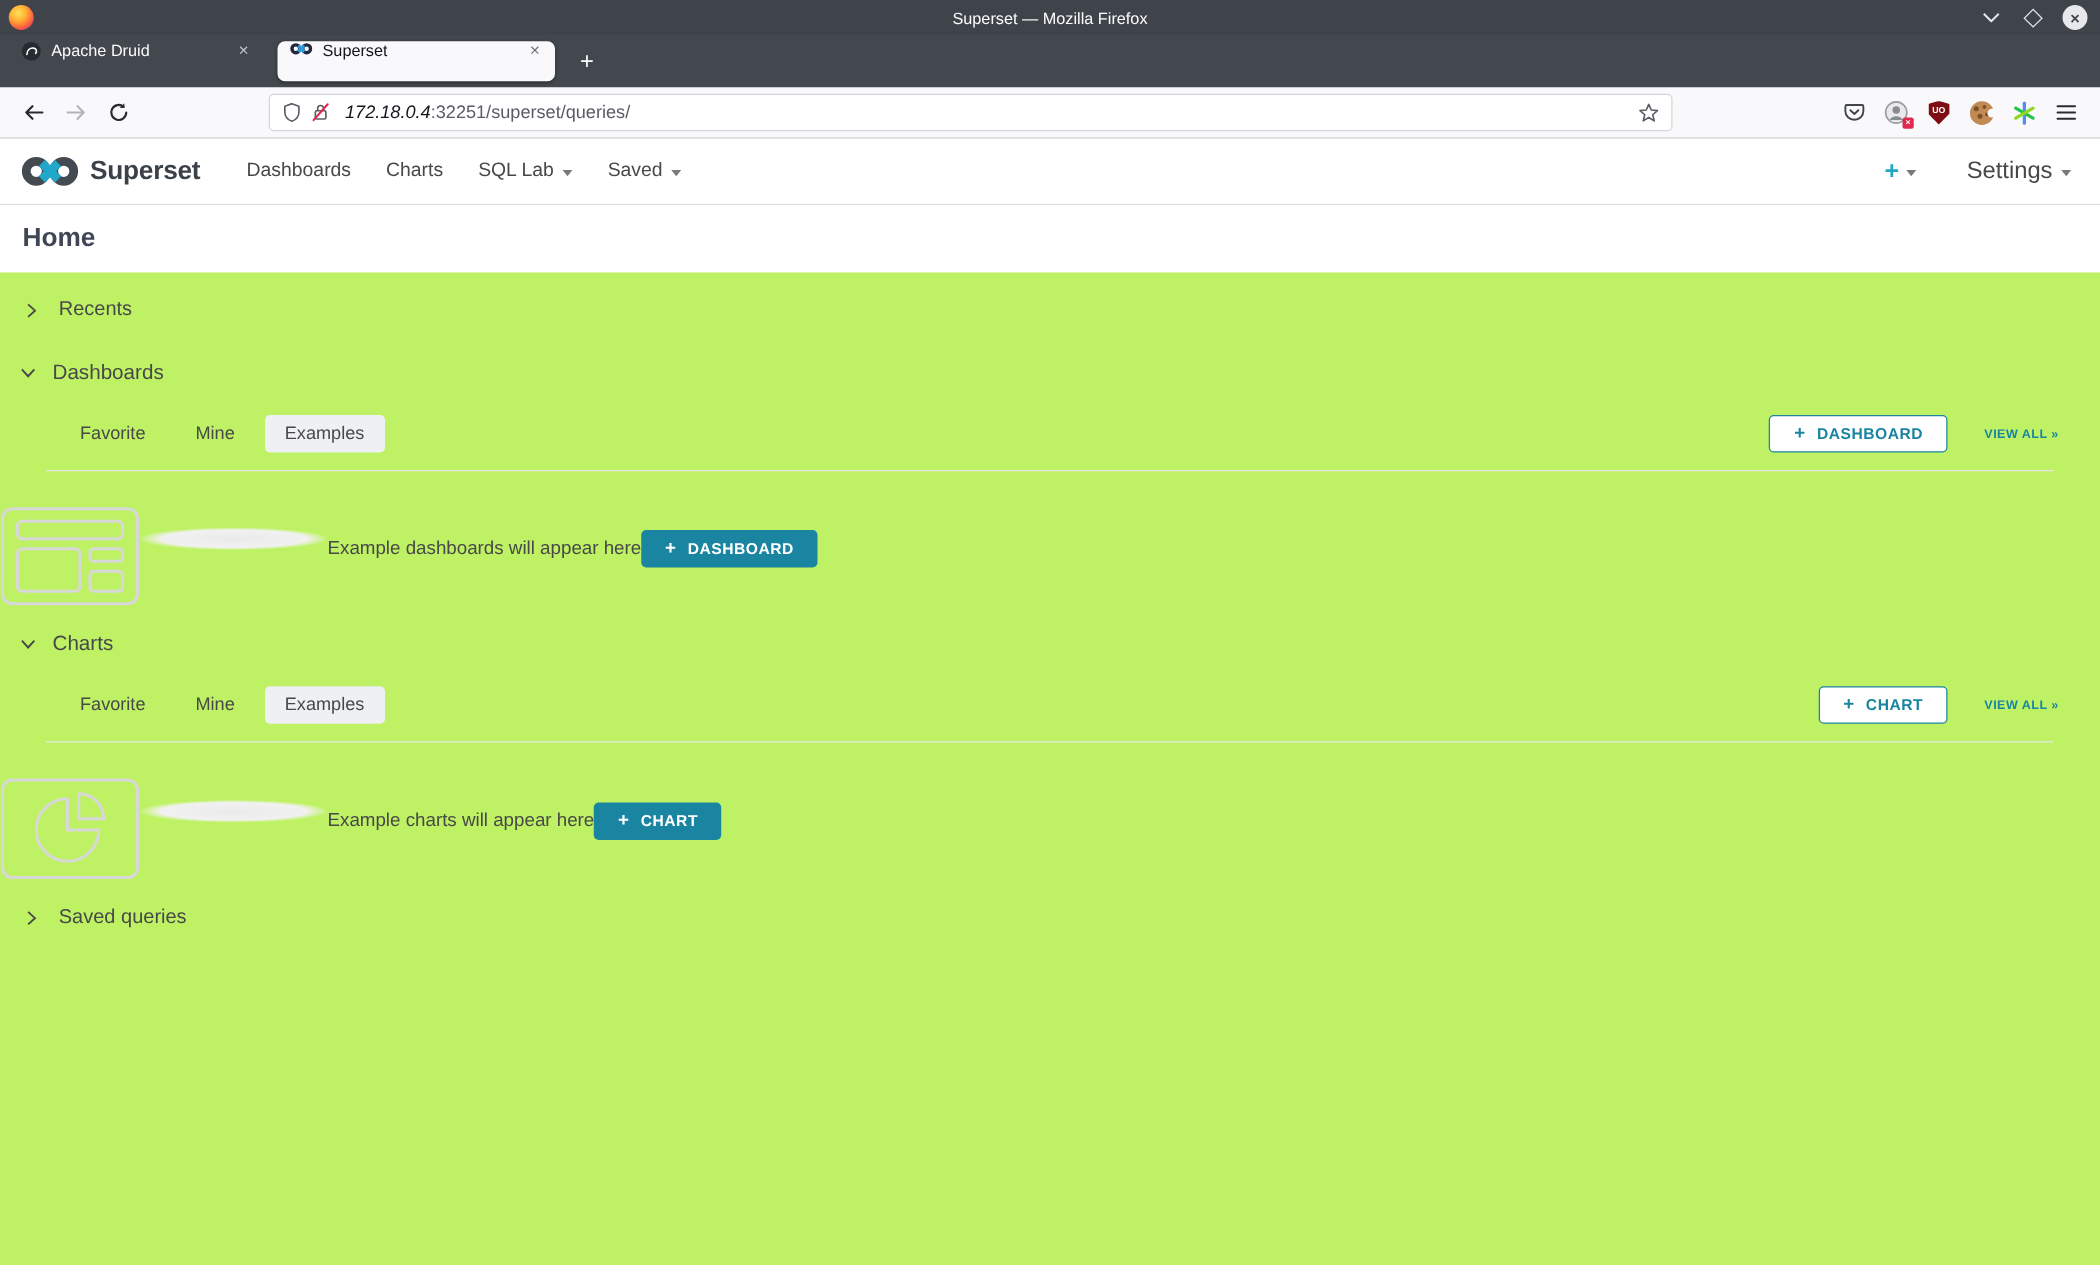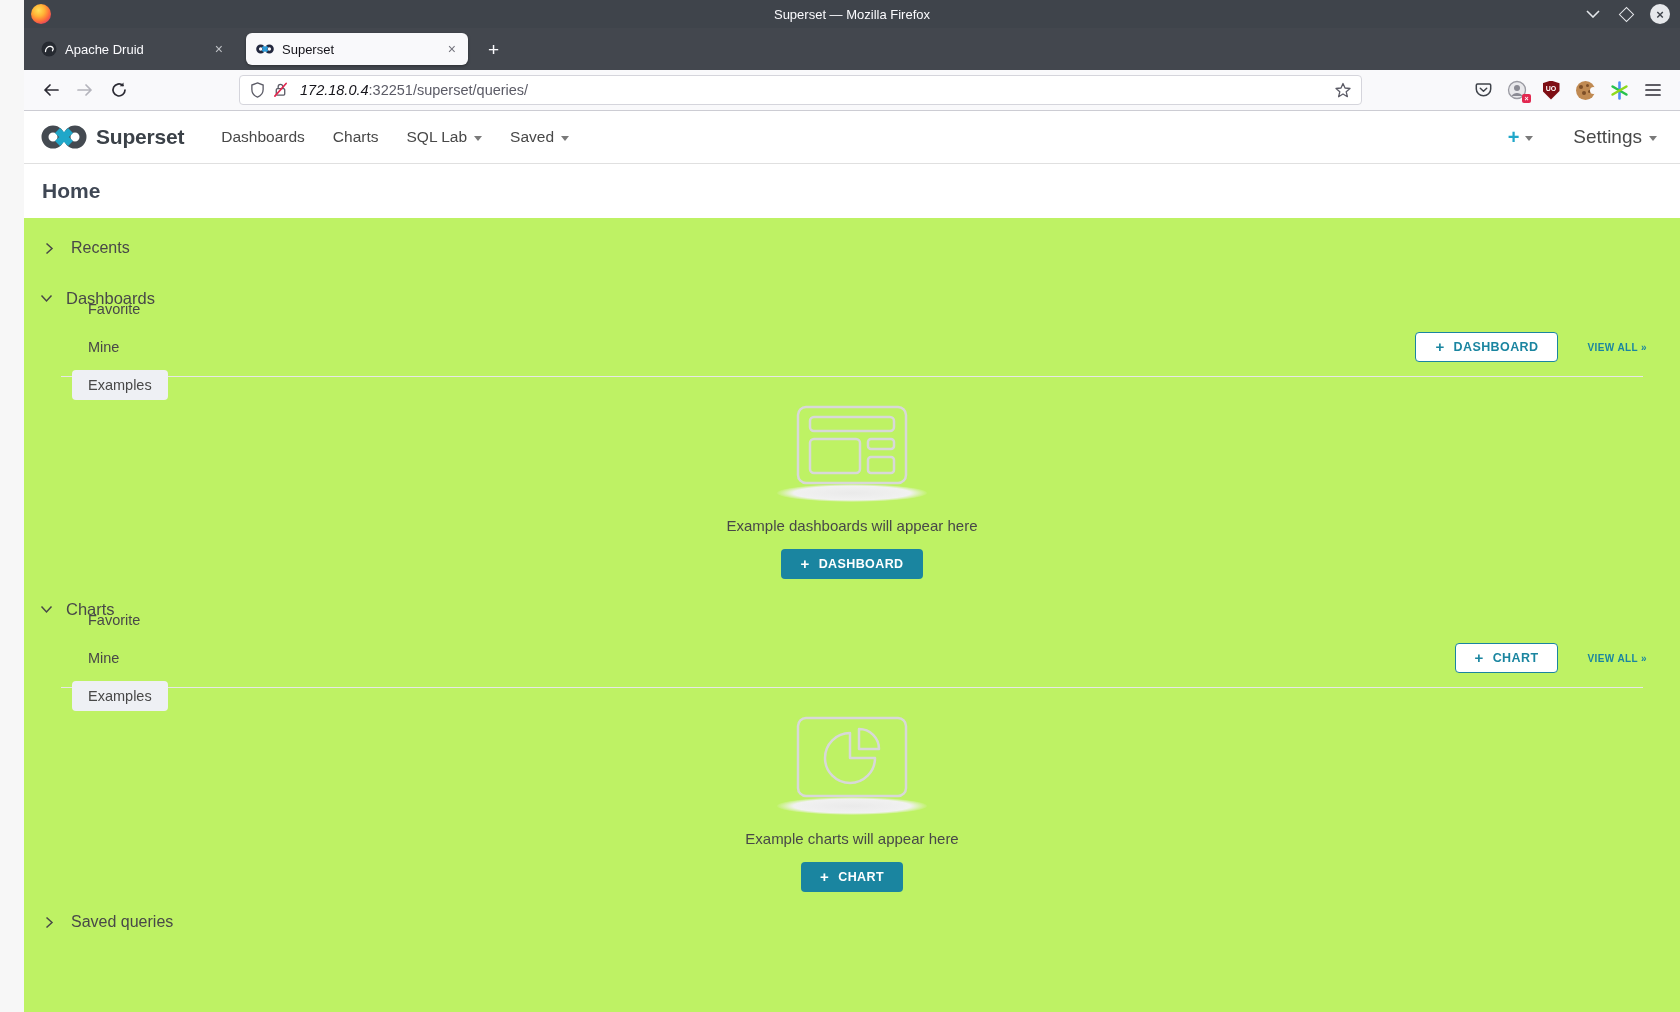--- a/index.html
+++ b/index.html
@@ -1,33 +1,33 @@
 <!DOCTYPE html>
 <html><head>
 <meta charset="utf-8">
 <style>
   * { margin:0; padding:0; box-sizing:border-box; }
   html,body { width:1680px; height:1012px; }
   body { font-family:"Liberation Sans", sans-serif; background:#f7f7f7; overflow:hidden; }
-  .screen { position:relative; width:1680px; height:1012px; display:flex; flex-direction:column;padding-left:24px; }
+  .screen { position:relative; width:1680px; height:1012px; display:flex; flex-direction:column; }
 
   
   .titlebar { height:28px; background:#3f444b; display:flex; align-items:center; position:relative; flex:0 0 auto; }
   .ff-logo { position:absolute; left:7px; top:4px; width:20px; height:20px; border-radius:50%;
     background:radial-gradient(circle at 38% 32%, #ffe158 0%, #ffb436 32%, #ff7139 58%, #e03c63 82%, #b5007f 100%); }
   .titlebar-title { flex:1; text-align:center; color:#fbfbfe; font-size:13px; }
   .win-controls { position:absolute; right:10px; top:0; height:28px; display:flex; align-items:center; gap:15px; }
   .wc { display:flex; align-items:center; justify-content:center; width:18px; height:18px; cursor:default; }
   .wc-diamond { width:11px; height:11px; border:1.5px solid #e3e6ea; transform:rotate(45deg); }
   .wc-close { width:20px; height:20px; border-radius:50%; background:#e6e8eb; color:#3f444b; font-size:13px; font-weight:700;
     display:flex; align-items:center; justify-content:center; line-height:1; }
 
   
   .tabbar { height:42px; background:#43474e; display:flex; align-items:center; padding-left:7px; flex:0 0 auto; }
-  .tab { height:32px; border-radius:6px; display:flex; align-items:center; padding:0 10px; font-size:13px; }
+  .tab { height:32px; border-radius:6px; display:flex; padding:0 10px; font-size:13px; }
   .tab-inactive { width:204px; color:#fbfbfe; }
   .tab-active { width:222px; margin-left:11px; background:#f9f9fb; color:#15141a; box-shadow:0 1px 3px rgba(0,0,0,.35); }
   .tab-label { margin-left:8px; white-space:nowrap; overflow:hidden; }
   .tab-close { margin-left:auto; font-size:14px; line-height:1; opacity:.85; padding:0 2px; }
   .tab-inactive .tab-close { color:#d6d8dc; }
   .tab-active .tab-close { color:#5b5b66; }
   .newtab { margin-left:14px; color:#fbfbfe; font-size:19px; font-weight:400; line-height:1; padding:2px 6px; }
 
   
   .toolbar { height:41px; background:#f9f9fb; border-bottom:1px solid #ccccd3; display:flex; align-items:center; padding:0 10px; flex:0 0 auto; }
@@ -71,33 +71,33 @@
   .collapse-row .lbl { margin-left:17px; font-size:16px; color:#484848; }
   .row-recents { margin-top:16px; }
   .row-saved { margin-top:16px;text-align:right; }
 
   .section-header { display:flex; align-items:center; height:28px; padding-left:16px; }
   .section-header .lbl { margin-left:13px; font-size:16.5px; color:#484848; }
   .sh-dashboards { margin-top:22px; }
   .sh-charts { margin-top:16px; }
 
   .section-toolbar { margin-top:20px; height:30px; display:flex; align-items:center; justify-content:space-between; padding-right:33px; }
-  .subtabs { display:flex; gap:8px; margin-left:48px;flex-direction:column; }
+  .subtabs { display:flex; gap:8px; margin-left:48px; }
   .subtab { height:30px; display:flex; align-items:center; padding:0 16px; border-radius:4px; font-size:14.5px; color:#484848; }
   .subtab.active { background:#eef0f4; }
   .actions { display:flex; align-items:center; gap:29px; }
   .btn { height:30px; display:flex; align-items:center; gap:9px; border-radius:4px; font-size:12.5px; font-weight:700; letter-spacing:.4px; }
   .btn .plus { font-size:15px; font-weight:700; line-height:1; margin-top:-1px; }
   .btn-outline { border:1px solid #1a85a0; color:#1a85a0; background:#fff; padding:0 19px; }
   .btn-fill { background:#1a85a0; color:#fff; border:none; padding:0 19px; }
   .view-all { color:#1a85a0; font-size:10px; font-weight:700; letter-spacing:.4px; text-decoration:none; }
 
   .divider { height:1px; background:#e7e7e7; margin:14px 37px 0 37px; }
 
-  .empty { display:flex; flex-direction:column; align-items:center; }
+  .empty { display:flex; align-items:center; }
   .empty-icon { margin-top:28px; }
   .empty-shadow { width:150px; height:18px; margin-top:-1px;
     background:radial-gradient(ellipse at center, #eaeaea 0%, #f1f1f1 55%, rgba(247,247,247,0) 72%); border-radius:50%; }
   .empty-text { margin-top:15px; font-size:15px; color:#484848; }
   .empty .btn { margin-top:15px; }
 </style>
 </head>
 <body>
 
 <div class="screen">

